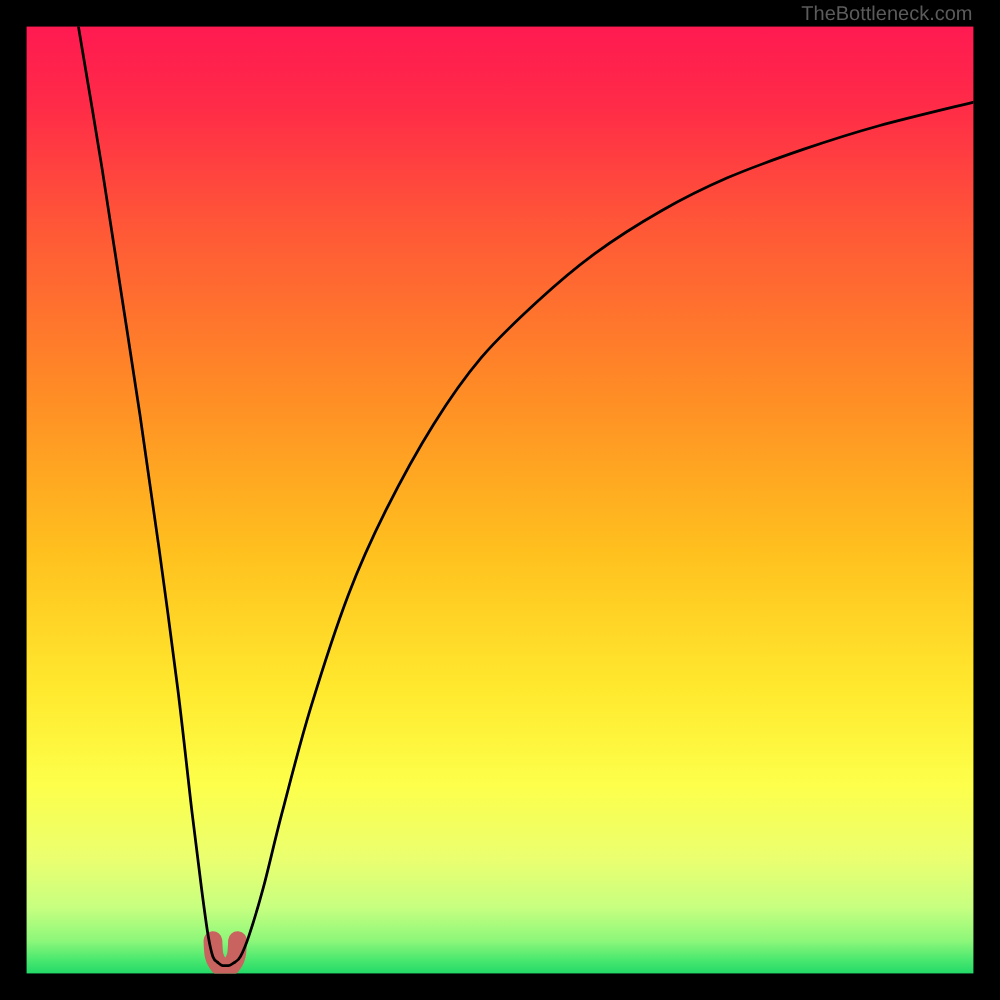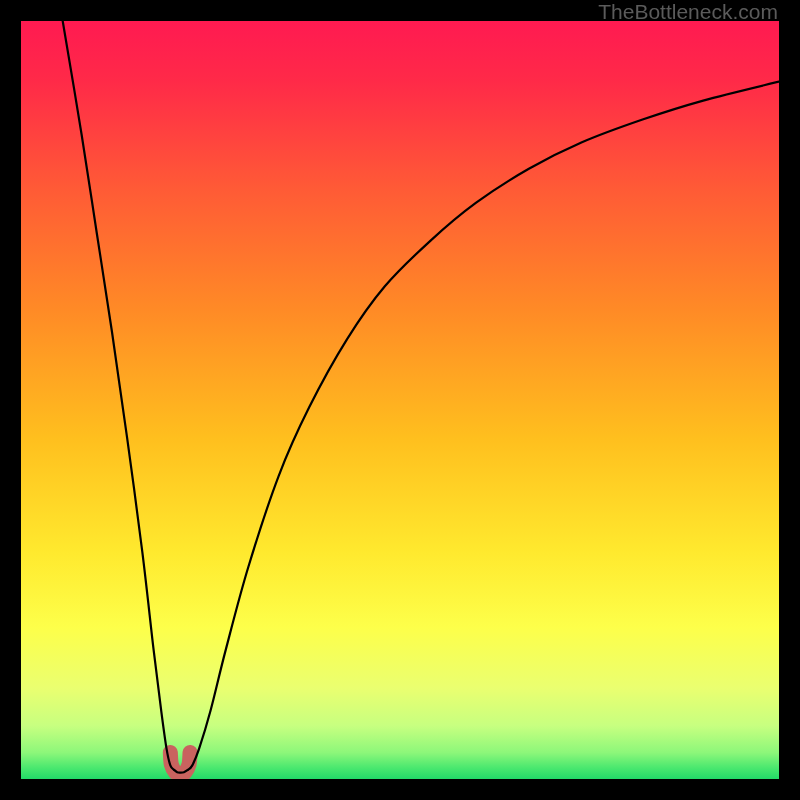--- a/index.html
+++ b/index.html
@@ -31,21 +31,21 @@
   }
   .curve-svg {
     position: absolute;
     inset: 0;
   }
   .watermark {
     position: absolute;
     top: 0px;
     right: 22px;
     color: #5b5b5b;
-    font-size: 21px;
+    font-size: 16px;
     line-height: 24px;
     letter-spacing: 0px;
     font-weight: 400;
     user-select: none;
   }
 </style>
 </head>
 <body>
 
 <div class="outer">

